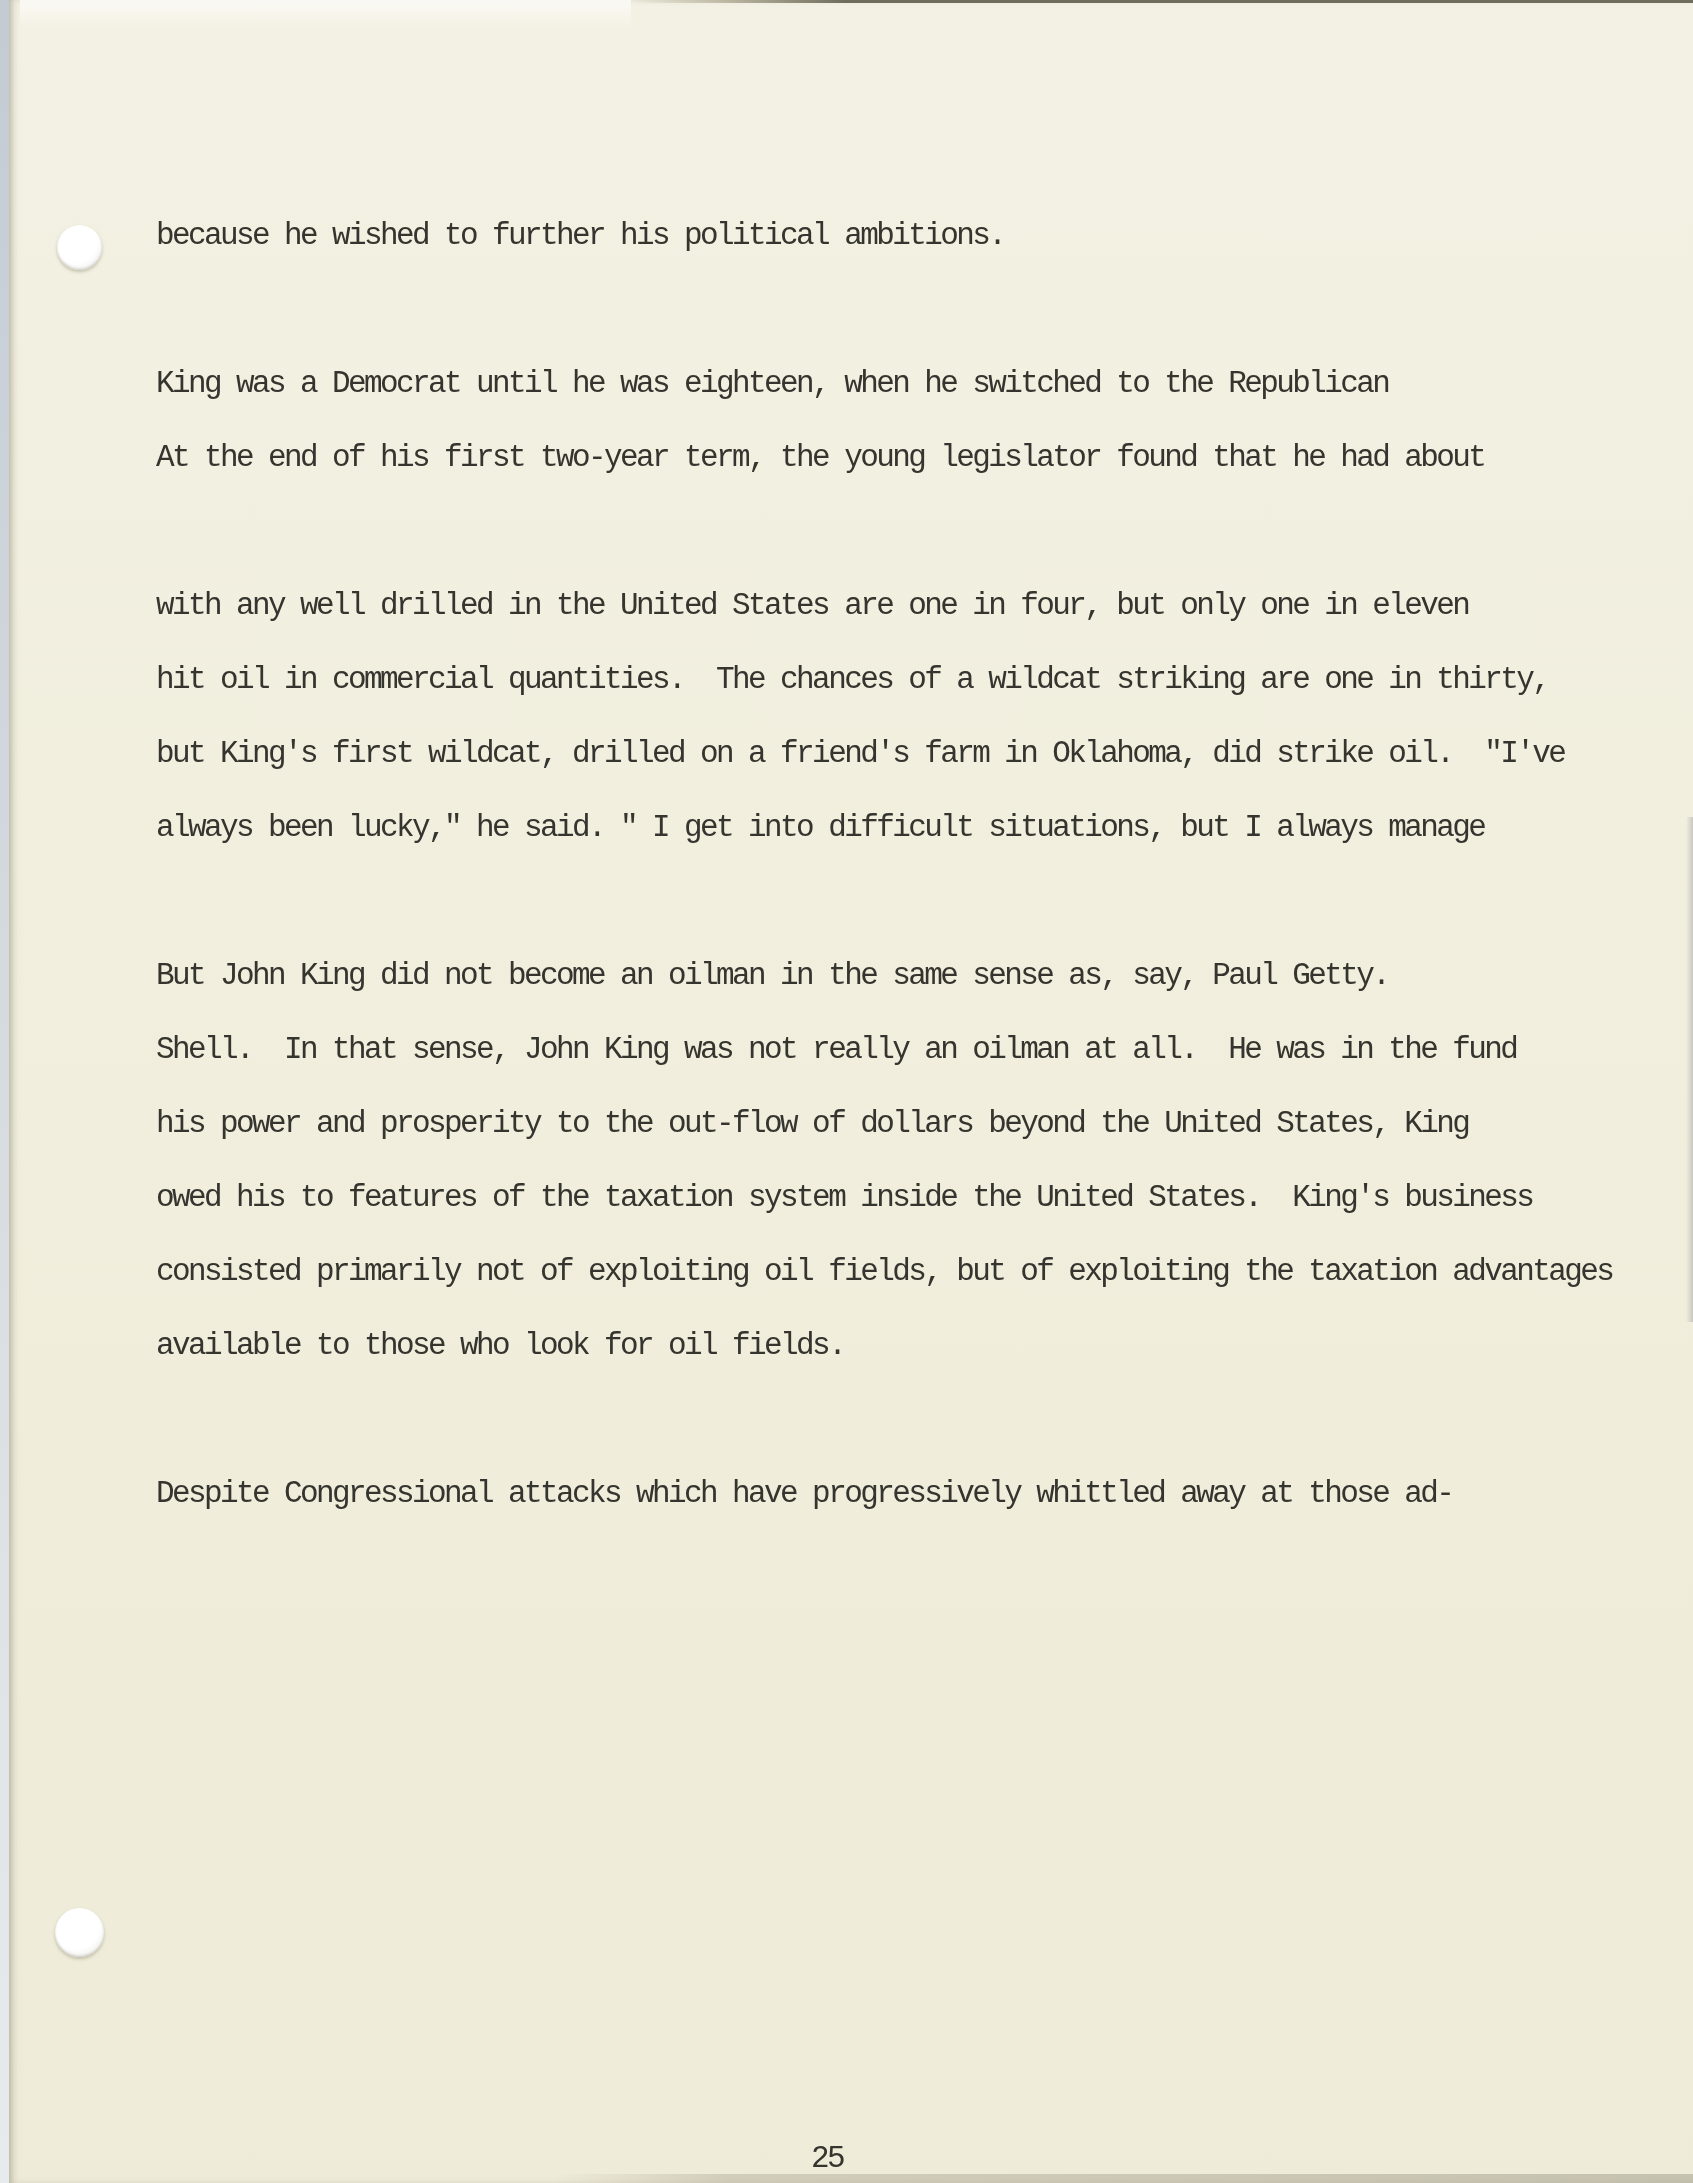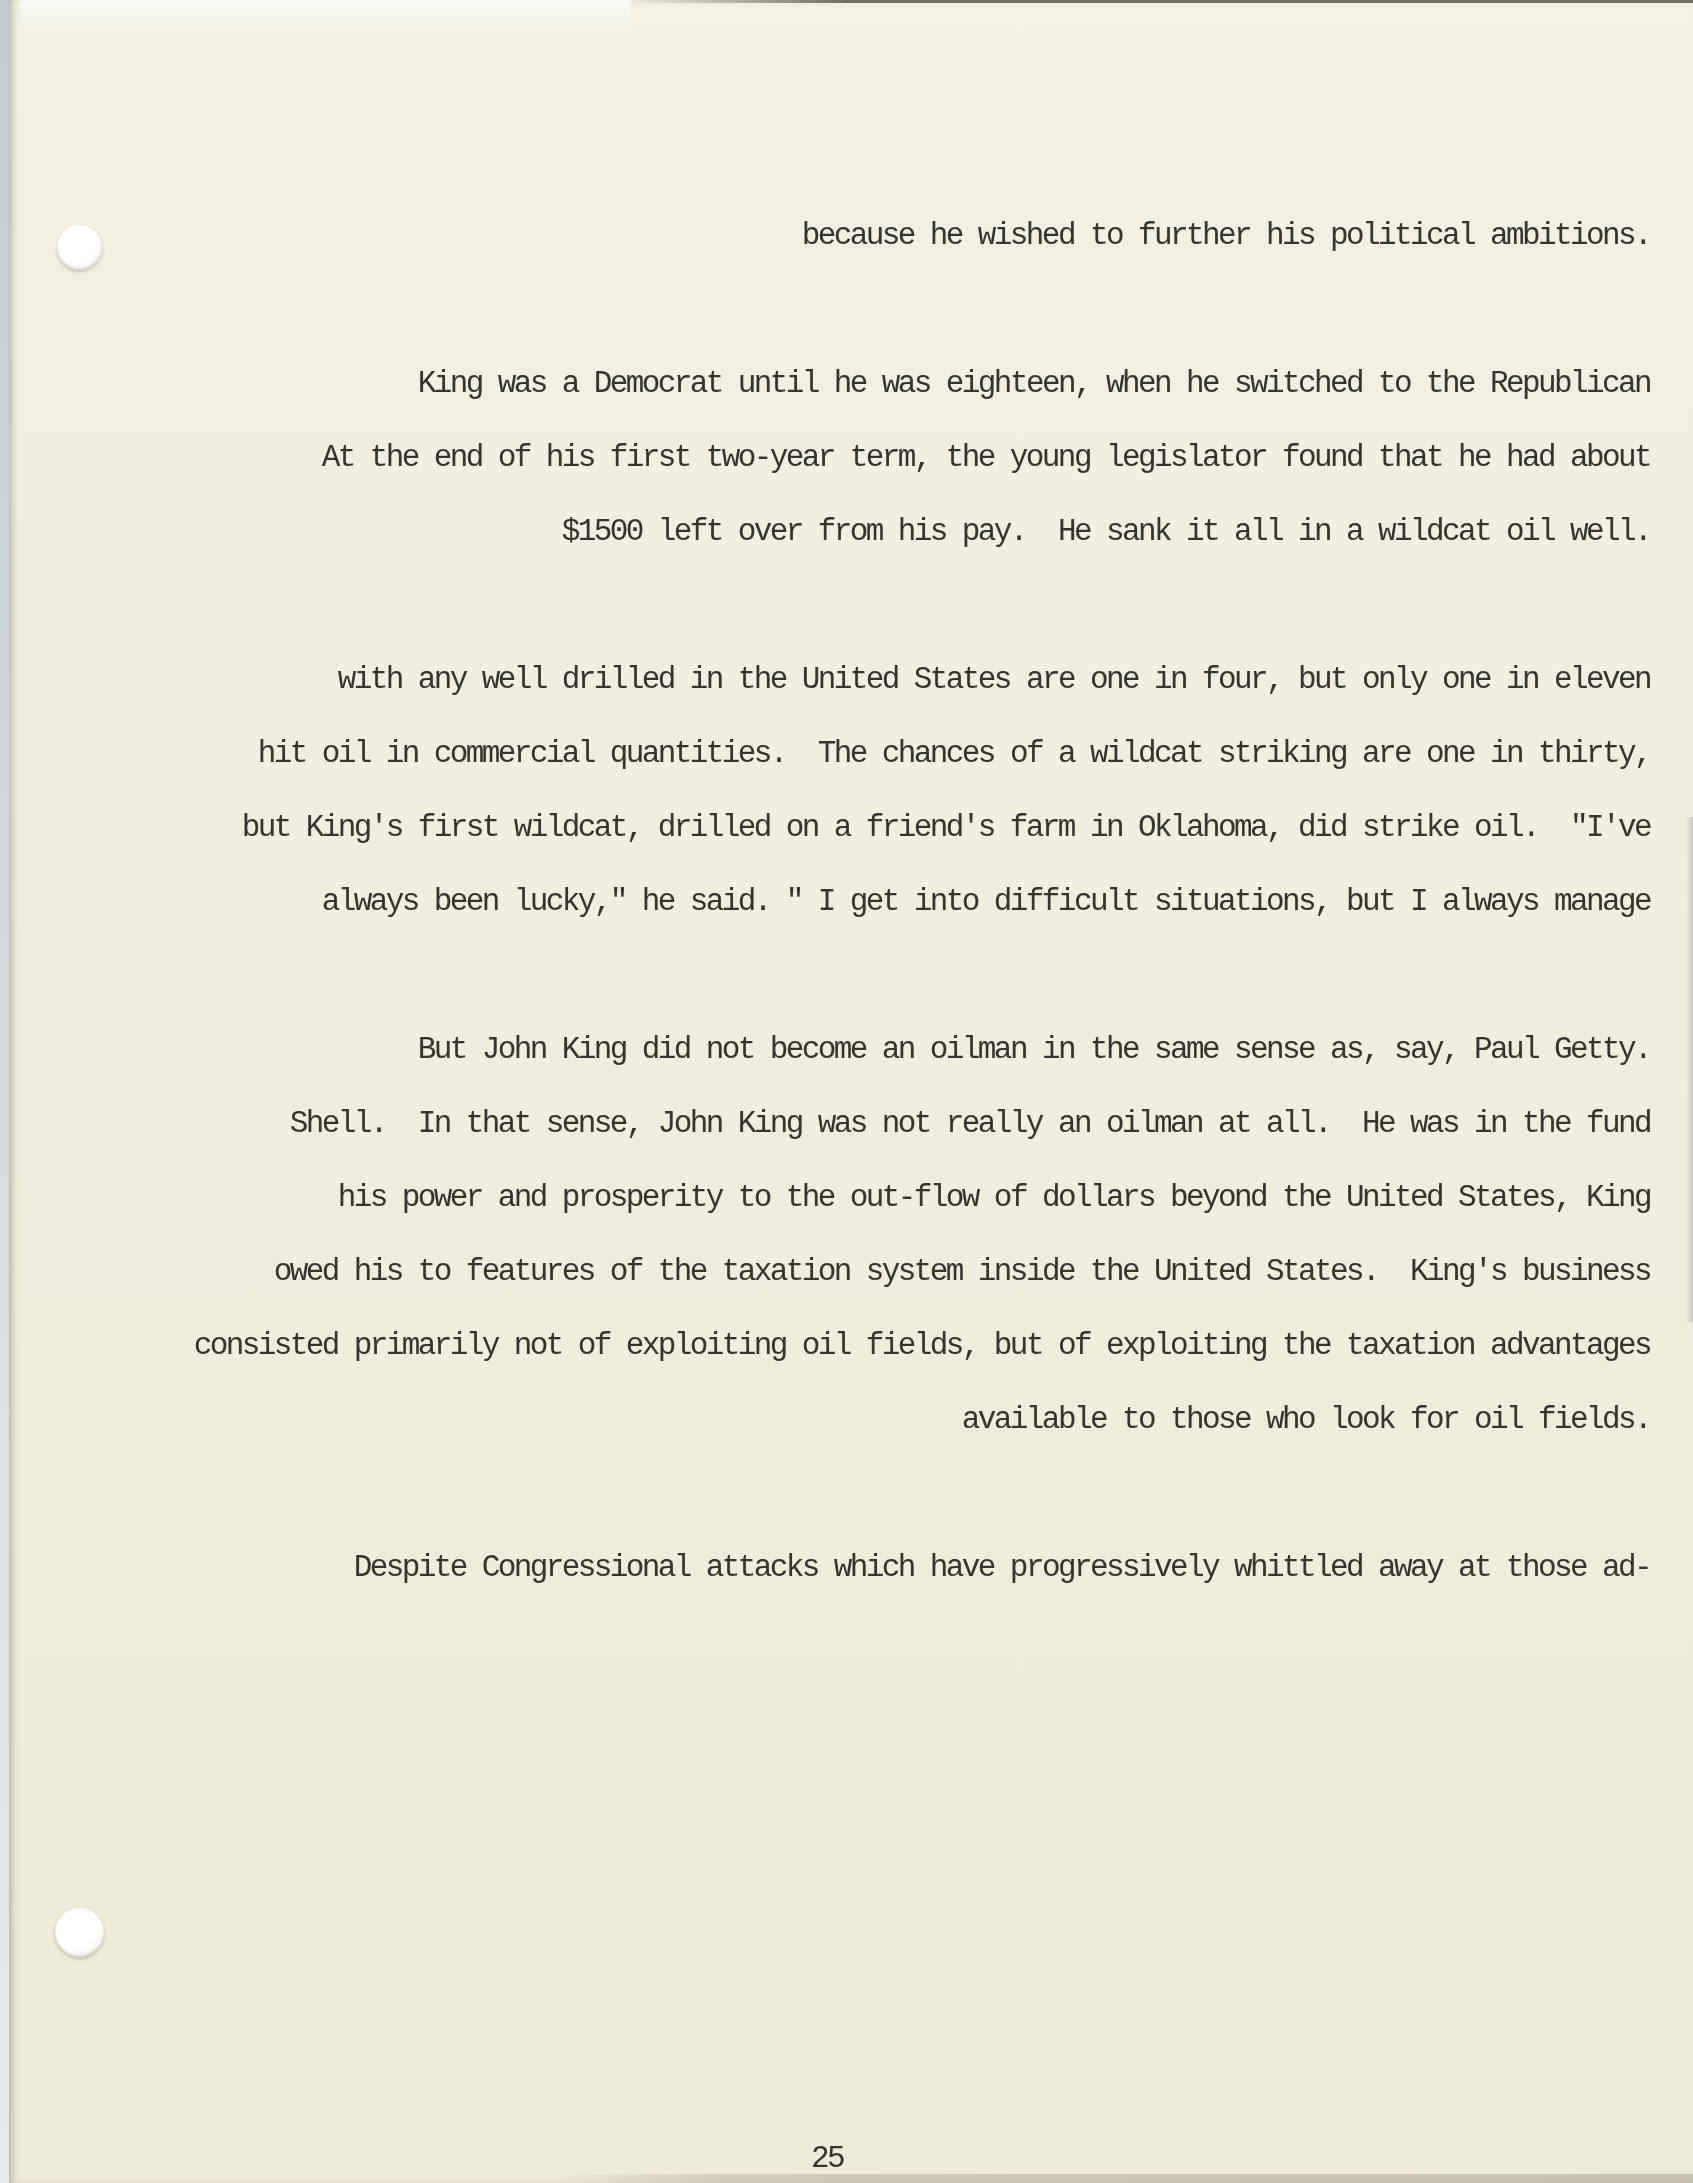--- a/index.html
+++ b/index.html
@@ -61,21 +61,21 @@
     position: absolute;
     left: 156px;
     top: 199px;
     width: 1494px;
     color: #35342e;
     font-size: 31px;
     letter-spacing: -2.6px;
     line-height: 74px;
   }
   .para { margin: 0 0 74px 0; }
-  .line { white-space: pre; text-align: right; }
+  .line { white-space: pre; }
   .page-number {
     position: absolute;
     left: 811px;
     top: 2122px;
     color: #35342e;
     font-size: 31px;
     letter-spacing: -2.6px;
     line-height: 74px;
     white-space: pre;
   }
@@ -94,21 +94,20 @@
   <div class="hole top"></div>
   <div class="hole bottom"></div>
 
   <div class="text-block">
     <div class="para">
       <div class="line">because he wished to further his political ambitions.</div>
     </div>
     <div class="para">
       <div class="line">King was a Democrat until he was eighteen, when he switched to the Republican</div>
       <div class="line">At the end of his first two-year term, the young legislator found that he had about</div>
-      <div class="line">$1500 left over from his pay.  He sank it all in a wildcat oil well.</div>
     </div>
     <div class="para">
       <div class="line">with any well drilled in the United States are one in four, but only one in eleven</div>
       <div class="line">hit oil in commercial quantities.  The chances of a wildcat striking are one in thirty,</div>
       <div class="line">but King's first wildcat, drilled on a friend's farm in Oklahoma, did strike oil.  "I've</div>
       <div class="line">always been lucky," he said. " I get into difficult situations, but I always manage</div>
     </div>
     <div class="para">
       <div class="line">But John King did not become an oilman in the same sense as, say, Paul Getty.</div>
       <div class="line">Shell.  In that sense, John King was not really an oilman at all.  He was in the fund</div>

